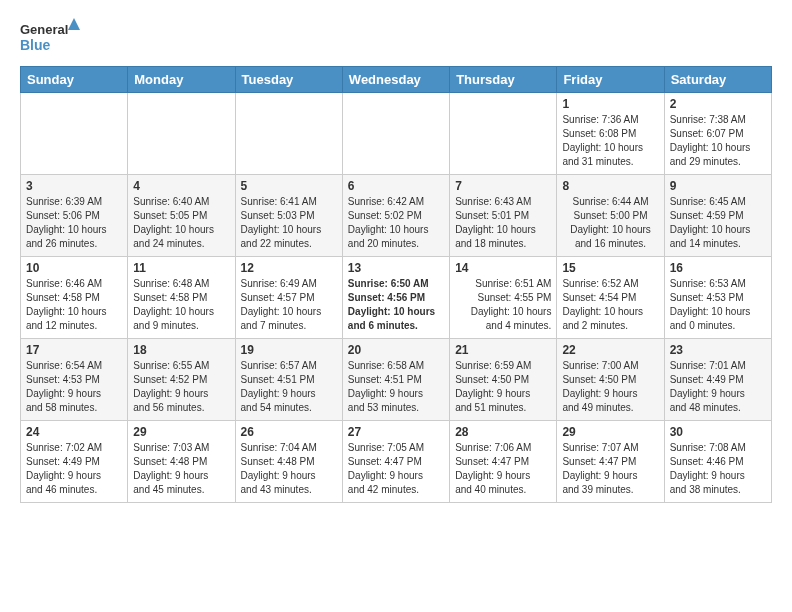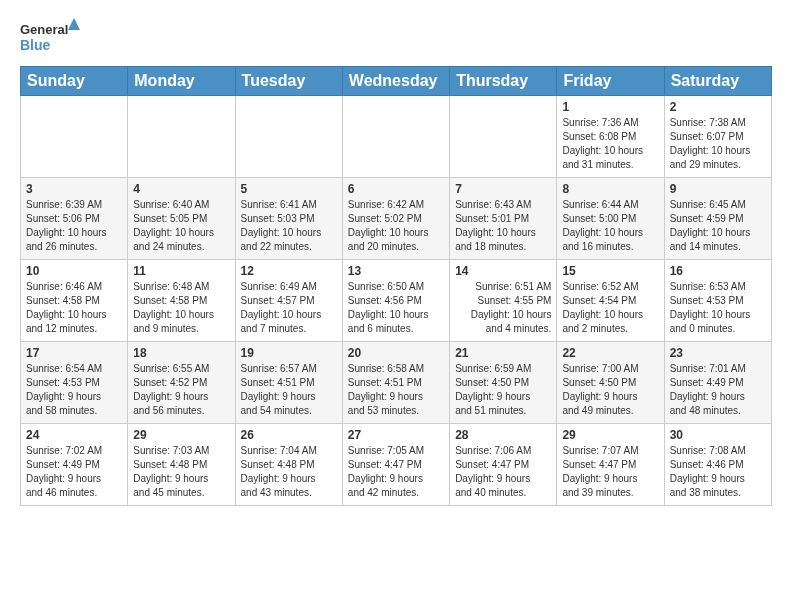--- a/index.html
+++ b/index.html
@@ -39,21 +39,21 @@
       color: #555;
     }
     .calendar {
       width: 100%;
       border-collapse: collapse;
       border: 1px solid #ccc;
     }
     .calendar th {
       background: #4a90c4;
       color: #fff;
-      font-size: 16px;
+      font-size: 13px;
       font-weight: bold;
       padding: 5px 6px;
       text-align: left;
       border: 1px solid #3a7aaa;
     }
     .calendar td {
       width: 14.28%;
       vertical-align: top;
       padding: 4px 5px;
       border: 1px solid #ccc;
@@ -164,21 +164,21 @@
           </td>
           <td>
             <div class="day-num">7</div>
             <div class="cell-info" style="white-space: pre-line;">Sunrise: 6:43 AM
 Sunset: 5:01 PM
 Daylight: 10 hours
 and 18 minutes.</div>
           </td>
           <td>
             <div class="day-num">8</div>
-            <div class="cell-info" style="white-space: pre-line;">Sunrise: 6:44 AM
+            <div class="cell-info" style="white-space: pre-line; text-align: center;">Sunrise: 6:44 AM
 Sunset: 5:00 PM
 Daylight: 10 hours
 and 16 minutes.</div>
           </td>
           <td>
             <div class="day-num">9</div>
             <div class="cell-info" style="white-space: pre-line;">Sunrise: 6:45 AM
 Sunset: 4:59 PM
 Daylight: 10 hours
 and 14 minutes.</div>
@@ -201,21 +201,21 @@
           </td>
           <td>
             <div class="day-num">12</div>
             <div class="cell-info" style="white-space: pre-line;">Sunrise: 6:49 AM
 Sunset: 4:57 PM
 Daylight: 10 hours
 and 7 minutes.</div>
           </td>
           <td>
             <div class="day-num">13</div>
-            <div class="cell-info" style="white-space: pre-line;">Sunrise: 6:50 AM
+            <div class="cell-info" style="white-space: pre-line; font-weight: bold;">Sunrise: 6:50 AM
 Sunset: 4:56 PM
 Daylight: 10 hours
 and 6 minutes.</div>
           </td>
           <td>
             <div class="day-num">14</div>
             <div class="cell-info" style="white-space: pre-line; text-align: right;">Sunrise: 6:51 AM
 Sunset: 4:55 PM
 Daylight: 10 hours
 and 4 minutes.</div>

